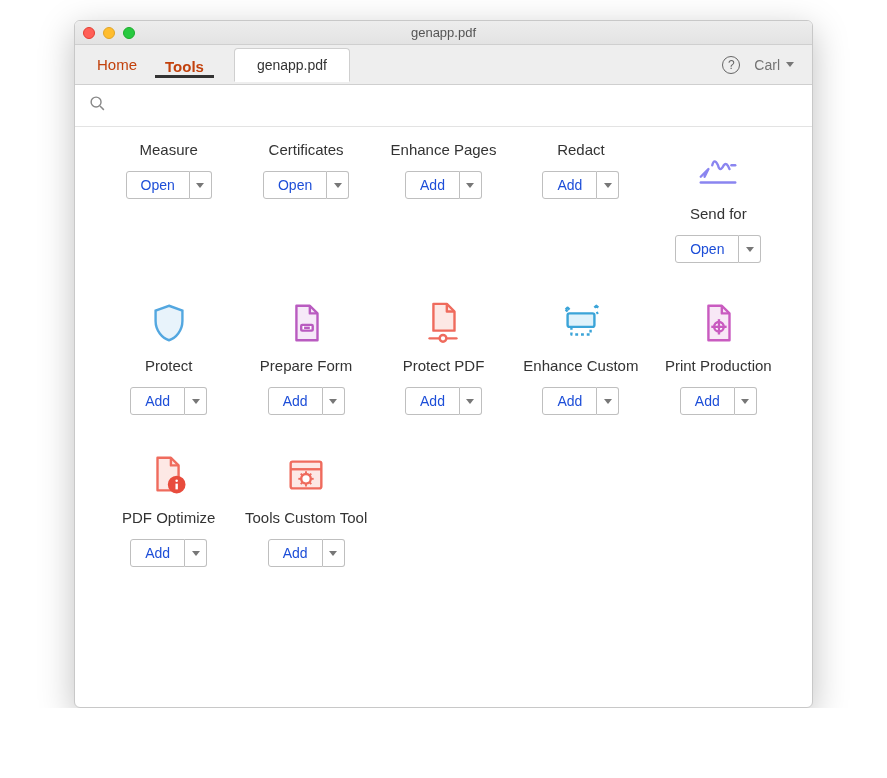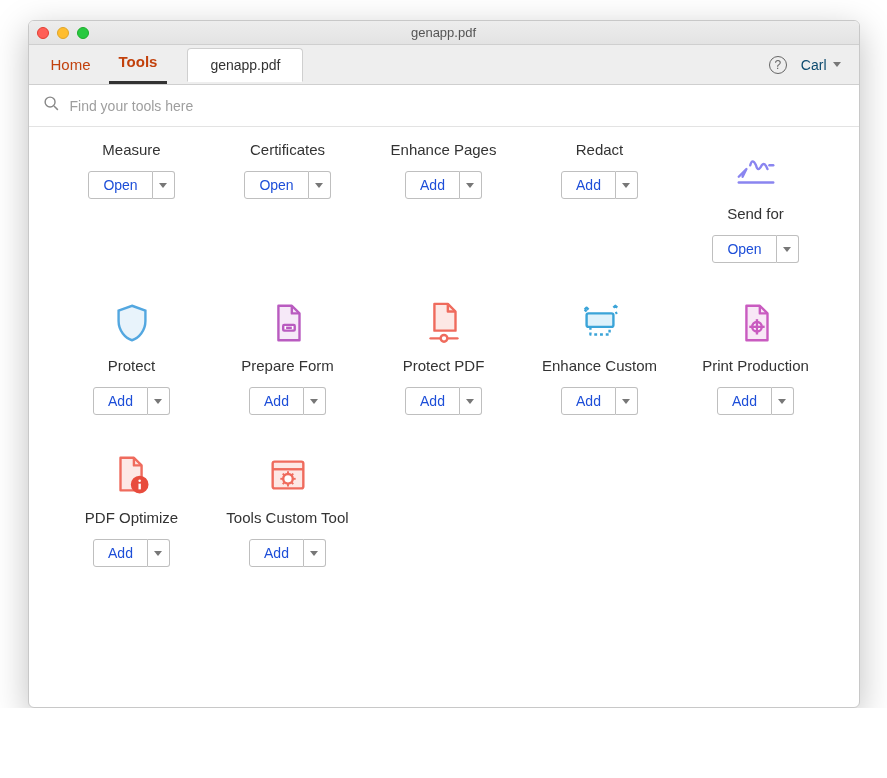--- a/index.html
+++ b/index.html
@@ -5,21 +5,21 @@
   * { box-sizing: border-box; margin: 0; padding: 0; }
   body {
     font-family: -apple-system, BlinkMacSystemFont, "Segoe UI", Helvetica, Arial, sans-serif;
     background: #fff;
     display: flex;
     justify-content: center;
     align-items: flex-start;
     padding-top: 20px;
   }
   .window {
-    width: 832px;
+    width: 739px;
     border: 1px solid #c8c8c8;
     border-radius: 6px;
     overflow: hidden;
     box-shadow: 0 10px 35px rgba(0,0,0,0.25);
     background: #fff;
   }
   .titlebar {
     height: 24px;
     background: linear-gradient(#ededed, #e3e3e3);
     border-bottom: 1px solid #cfcfcf;
@@ -52,21 +52,21 @@
     font-size: 15px;
     color: #c2410c;
     padding: 6px 10px;
     background: none;
     border: none;
     cursor: pointer;
   }
   .tab-btn.active {
     font-weight: 600;
     border-bottom: 3px solid #333;
-    padding-bottom: 11px;
+    padding-bottom: 0;
     margin-bottom: -1px;
   }
   .doc-tab {
     background: #fff;
     border: 1px solid #cfcfcf;
     border-bottom: 1px solid #fff;
     margin-bottom: -1px;
     padding: 8px 22px;
     font-size: 14px;
     color: #333;
@@ -74,21 +74,21 @@
     border-top-left-radius: 4px;
     border-top-right-radius: 4px;
   }
   .spacer { flex: 1; }
   .help-icon {
     width: 18px; height: 18px; border: 1.5px solid #666; border-radius:50%;
     display:flex; align-items:center; justify-content:center;
     font-size:12px; color:#666; cursor:pointer;
   }
   .user-menu {
-    display:flex; align-items:center; gap:6px; font-size:14px; color:#0c4a6e;
+    display:flex; align-items:center; gap:6px; font-size:14px; color:#737373;
     cursor:pointer; padding:4px 6px;
   }
   .caret-down {
     width:0;height:0;border-left:4px solid transparent;border-right:4px solid transparent;
     border-top:5px solid #777;
   }
   .searchbar {
     height: 42px;
     display:flex;
     align-items:center;
@@ -166,21 +166,20 @@
     </div>
   </div>
 
   <div class="searchbar">
     <span class="search-icon">
       <svg viewBox="0 0 24 24">
           <circle cx="10" cy="10" r="7"></circle>
           <line x1="21" y1="21" x2="15.5" y2="15.5"></line>
         </svg>
     </span>
-    <input class="search-input" placeholder="Find your tools here" style="">
   </div>
 
   <div class="content">
     <div class="tool-grid">
 
       <div class="tool-item row-noicon">
 
         <div class="tool-label">Measure</div>
         <div class="action-split">
           <button class="action-main">Open</button>

